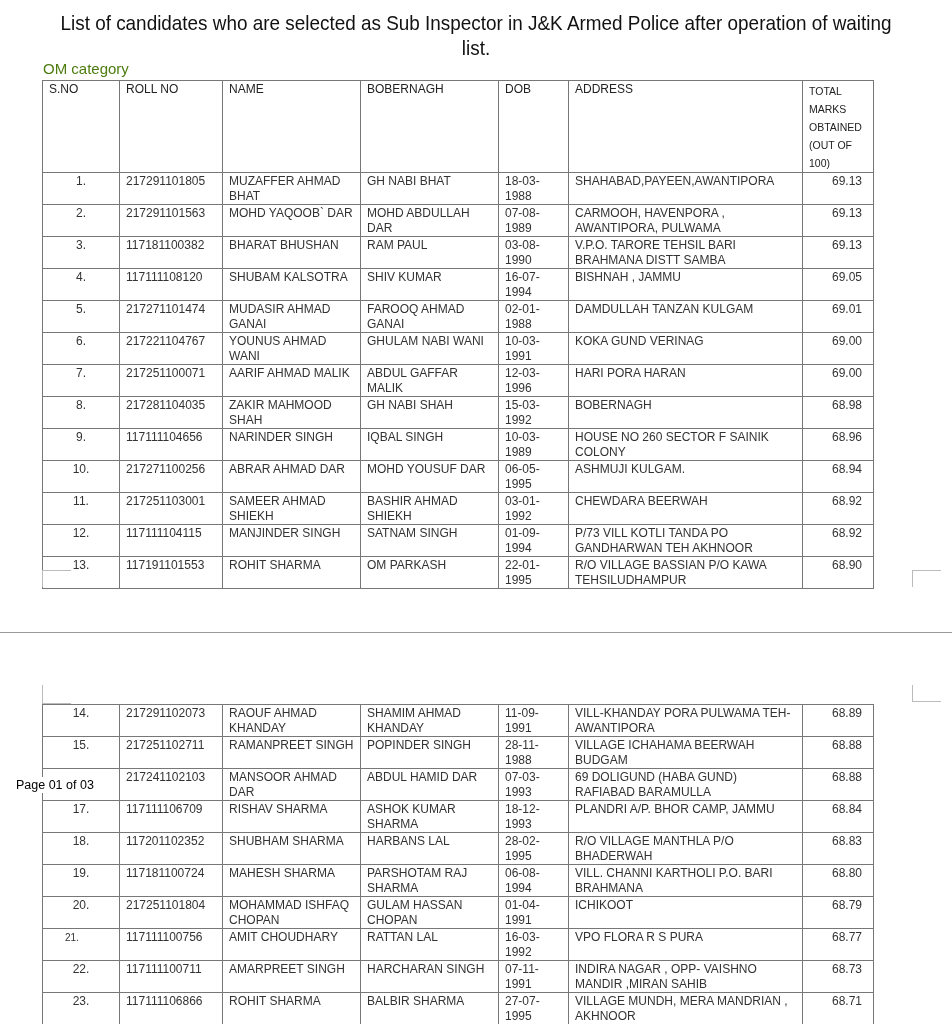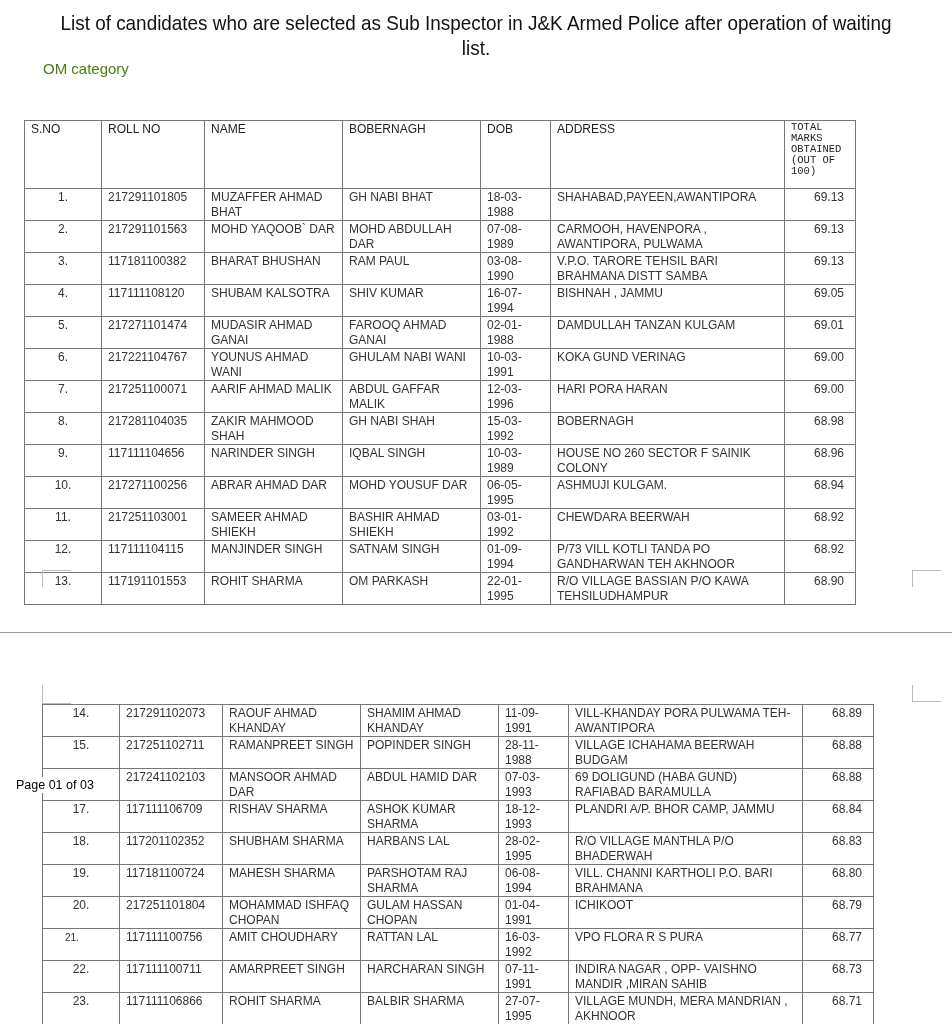--- a/index.html
+++ b/index.html
@@ -2,26 +2,26 @@
 <html><head>
 <meta charset="utf-8">
 <style>
   html, body { margin: 0; padding: 0; background: #ffffff; }
   body { width: 952px; height: 1024px; position: relative; overflow: hidden;
          font-family: "Liberation Sans", sans-serif; color: #222; }
   .title { position: absolute; left: 0; top: 10px; width: 952px; text-align: center;
            font-size: 21px; line-height: 25px; color: #111; transform: scaleX(0.9); transform-origin: center; }
   .category { position: absolute; left: 43px; top: 60px; font-size: 15px; color: #4d7c0f; }
   table { position: absolute; border-collapse: collapse; table-layout: fixed; font-size: 12px; }
-  #t1 { left: 24px; top: 80px; margin-top: 40px; }
+  #t1 { left: 42px; top: 80px; }
   #t2 { left: 42px; top: 704px; }
   td, th { border: 1px solid #777; vertical-align: top; padding: 1px 6px 0 6px; line-height: 15px;
            font-weight: normal; text-align: left; color: #333; overflow: hidden; }
   th { font-size: 12px; color: #222; }
-  th.marks { font-size: 10.5px; line-height: 11px; padding-left: 6px; font-family: Liberation Mono, monospace; }
+  th.marks { font-size: 10.5px; line-height: 18px; padding-left: 6px; }
   col.c0 { width: 77px; } col.c1 { width: 103px; } col.c2 { width: 138px; }
   col.c3 { width: 138px; } col.c4 { width: 70px; } col.c5 { width: 234px; } col.c6 { width: 71px; }
   tr.hdr { height: 68px; }
   tr.row { height: 32px; }
   td.sno { text-align: center; }
   td.sno.small { font-size: 10px; text-align: left; padding-left: 22px; }
   td.marks { text-align: center; padding-left: 24px; }
   .corner { position: absolute; border-color: #bbb; border-style: solid; width: 28px; height: 16px; }
   .c-tl1 { left: 42px; top: 570px; border-width: 1px 0 0 1px; }
   .c-tr1 { left: 912px; top: 570px; border-width: 1px 0 0 1px; }

